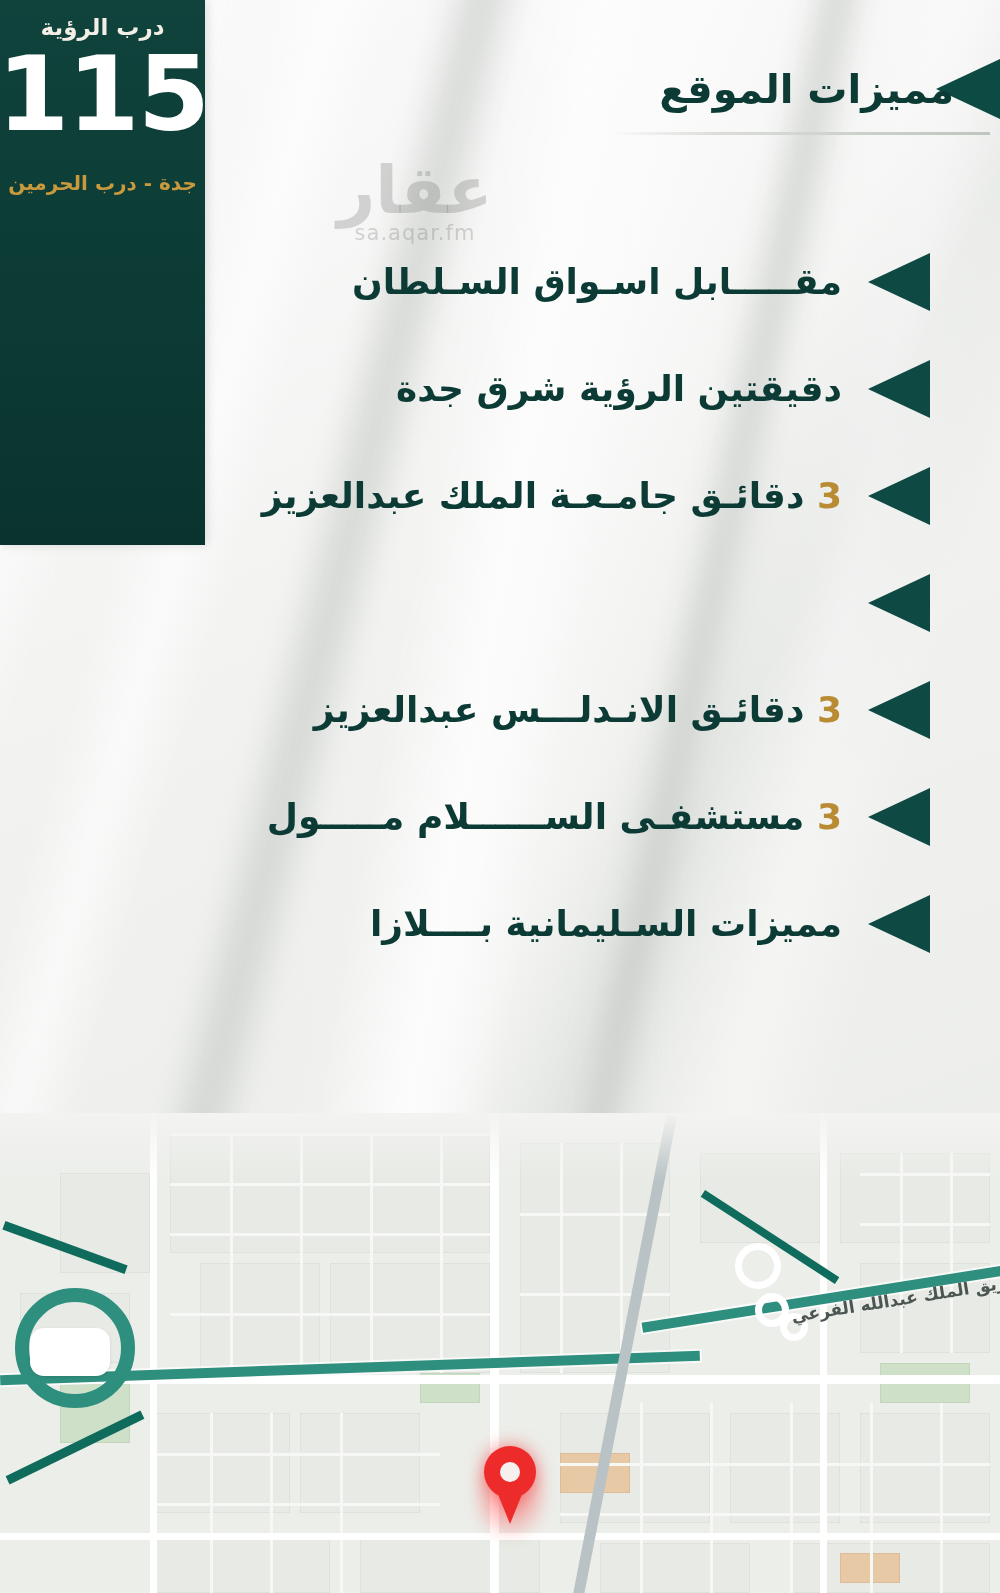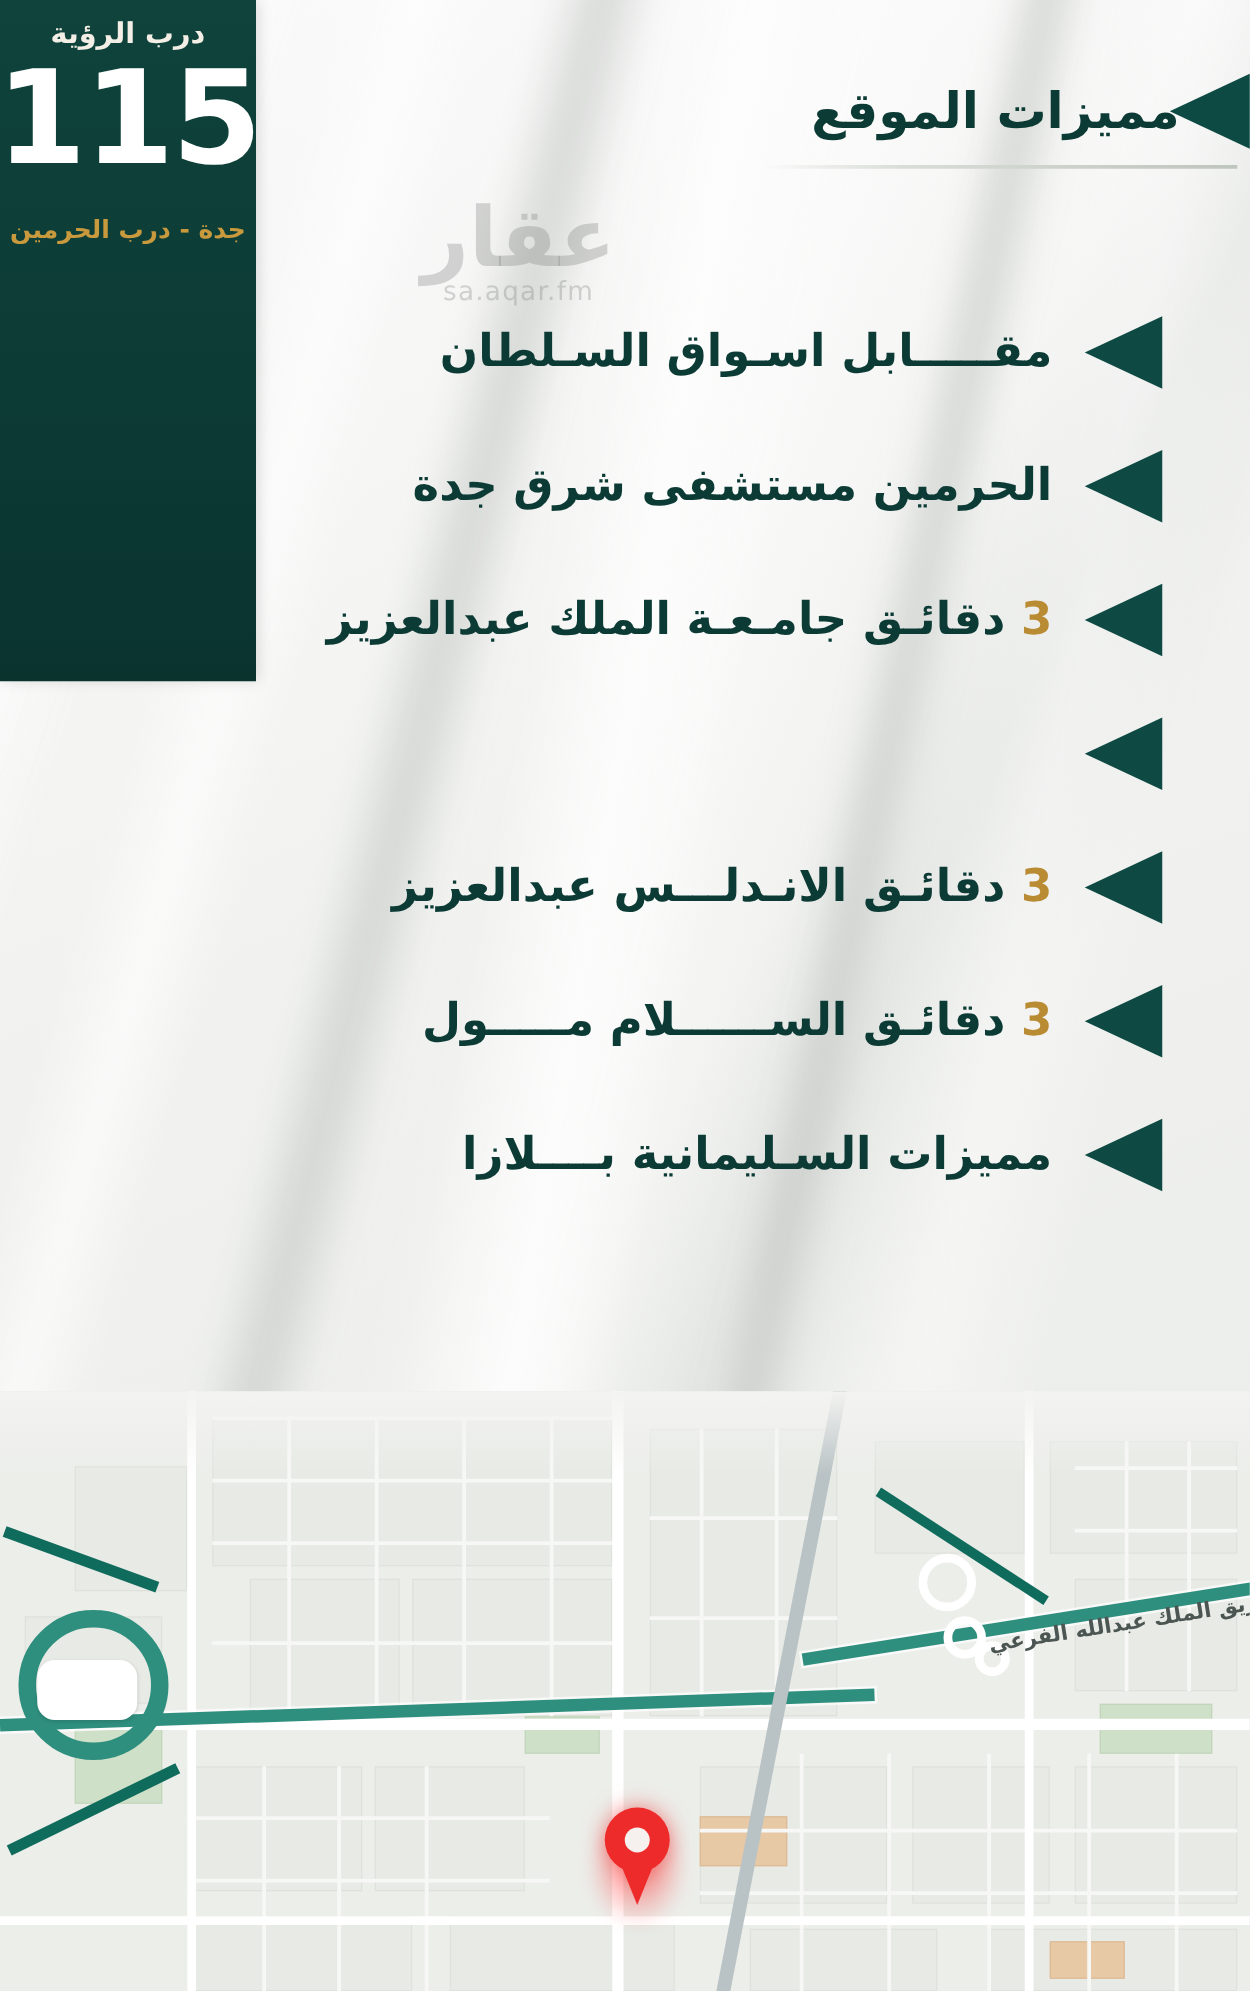--- a/index.html
+++ b/index.html
@@ -37,21 +37,21 @@
   }
   .ss1 { left:300px; top:-300px; width:90px; height:1700px; transform:rotate(14deg); }
   .ss2 { left:690px; top:-320px; width:70px; height:1700px; transform:rotate(12deg); }
 
   
   .header {
     position:absolute;
     top:34px; right:0; left:560px;
     height:110px;
     display:flex; align-items:center; justify-content:flex-start;
-    gap:12px;
+    gap:2px;
     padding-inline-start:0;
   }
   .header-title {
     font-size:40px;
     font-weight:bold;
     color:#0c3b35;
     letter-spacing:1px;
     white-space:nowrap;
     margin-right:-20px;
   }
@@ -271,40 +271,40 @@
 
   <div class="features">
 
     <div class="feature-row">
       <div class="tri-bullet"></div>
       <div class="feature-text">مقـــــابل اسـواق السـلطان</div>
     </div>
 
     <div class="feature-row">
       <div class="tri-bullet"></div>
-      <div class="feature-text">الحرمين مستشفى شرق جدة</div>
+      <div class="feature-text">دقيقتين الرؤية شرق جدة</div>
     </div>
 
     <div class="feature-row">
       <div class="tri-bullet"></div>
       <div class="feature-text"><span class="num">3</span> <span>دقائـق جامـعـة الملك عبدالعزيز</span></div>
     </div>
 
     <div class="feature-row">
       <div class="tri-bullet"></div>
     </div>
 
     <div class="feature-row">
       <div class="tri-bullet"></div>
       <div class="feature-text"><span class="num">3</span> <span>دقائـق الانـدلـــس عبدالعزيز</span></div>
     </div>
 
     <div class="feature-row">
       <div class="tri-bullet"></div>
-      <div class="feature-text"><span class="num">3</span> <span>دقائـق الســــــلام مـــــول</span></div>
+      <div class="feature-text"><span class="num">3</span> <span>مستشفـى الســــــلام مـــــول</span></div>
     </div>
 
     <div class="feature-row">
       <div class="tri-bullet"></div>
       <div class="feature-text">مميزات السـليمانية بــــلازا</div>
     </div>
 
   </div>
 
   <div class="map">

